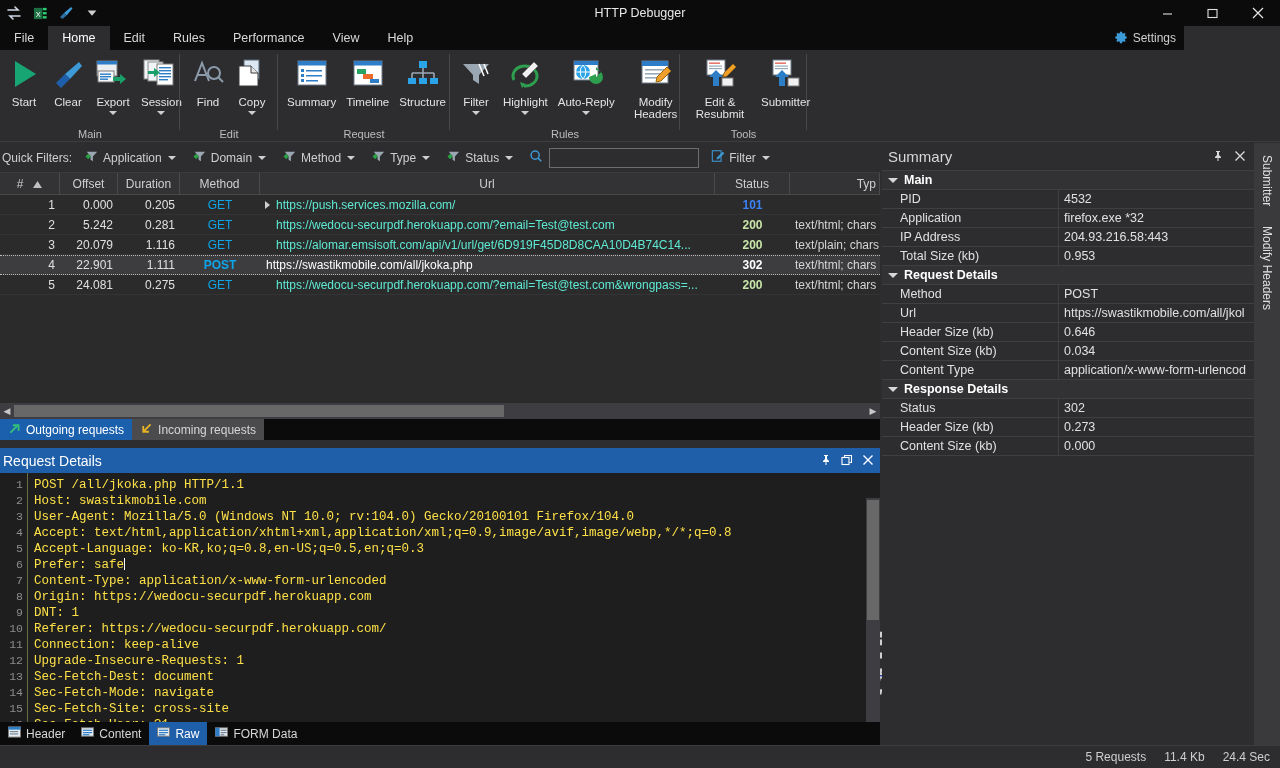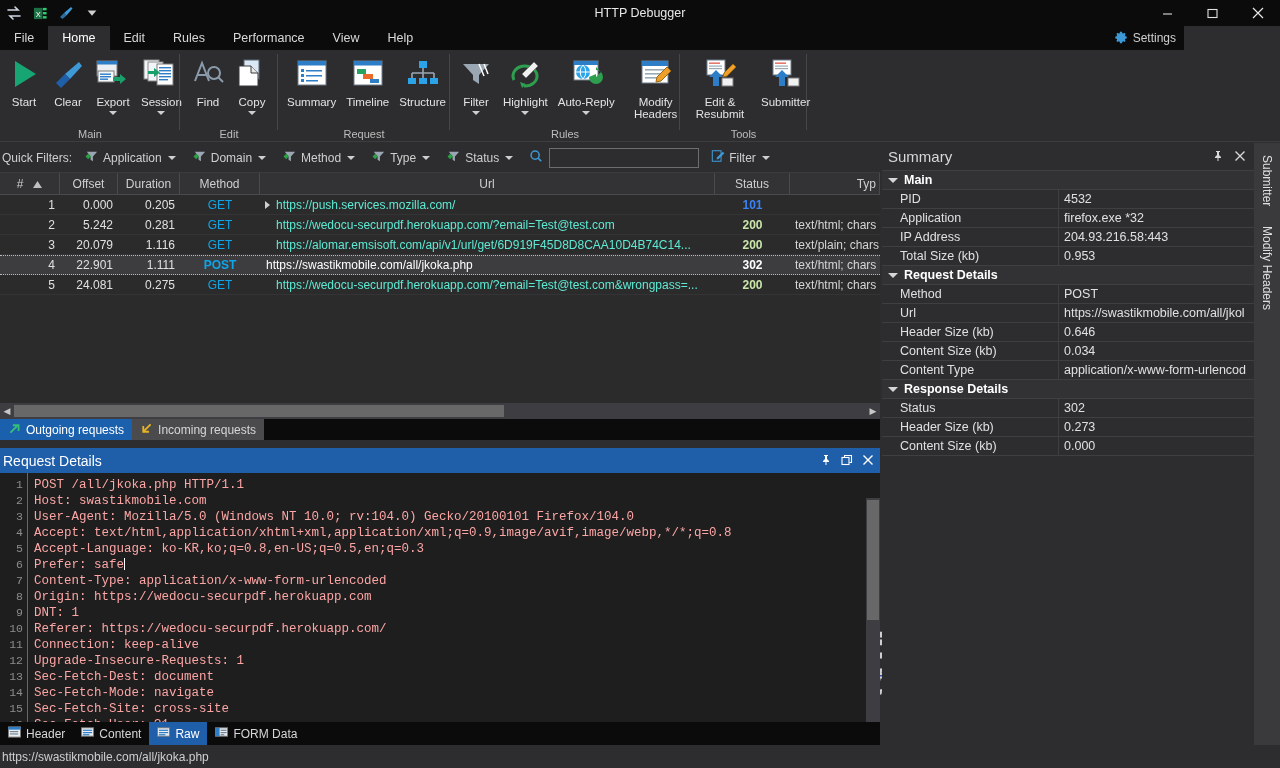--- a/index.html
+++ b/index.html
@@ -116,21 +116,21 @@
   .rdtitle {
     height:25px; background:#1f5fa9; color:#ffffff; font-size:14px;
     display:flex; align-items:center; padding-left:3px; position:relative;
   }
   .rdtitle .tbtns { position:absolute; right:6px; top:0; height:25px; display:flex; align-items:center; gap:9px; color:#fff; }
   .rdbody { position:relative; height:249px; background:#1e1e1e; overflow:hidden; display:flex; }
   .gutter { width:28px; background:#1e1e1e; border-right:1px solid #6b6b44; padding-top:4px; }
   .gln { height:16px; line-height:16px; font-size:11.5px; color:#8d8d8d; text-align:right; padding-right:4px;
          font-family:"Liberation Mono", monospace; }
   .code { flex:1; padding-top:4px; padding-left:6px; position:relative; }
-  .cl { height:16px; line-height:16px; font-size:12.5px; color:#fca5a5;
+  .cl { height:16px; line-height:16px; font-size:12.5px; color:#fde047;
         font-family:"Liberation Mono", monospace; white-space:pre; }
   .caretbar { display:inline-block; width:1px; height:12px; background:#ffffff; vertical-align:-2px; }
   .vscroll { position:absolute; right:0; top:25px; width:14px; height:249px; background:#3e3e42; }
   .vs-thumb { position:absolute; left:1px; top:2px; width:12px; height:120px; background:#686868; }
 
   .rdtabs { position:absolute; left:0; bottom:0; width:880px; height:23px; background:#0b0b0b; display:flex; align-items:center; }
   .rdtab { display:flex; align-items:center; gap:5px; padding:0 8px; height:23px; font-size:12px; color:#d6d6d6; }
   .rdtab.active { background:#1f5fa9; color:#fff; }
 
   
@@ -857,14 +857,21 @@
         <div class="sv">0.000</div>
       </div>
     </div>
   </div>
 
   <div class="vtabs">
     <span class="vtab">Submitter</span>
     <span class="vtab">Modify Headers</span>
   </div>
 
+  <div class="statusbar">
+    <div class="sb-right">
+      <span>5 Requests</span>
+      <span>11.4 Kb</span>
+      <span>24.4 Sec</span>
+    </div>
+  </div>
 
 </div>
 
 </body></html>

